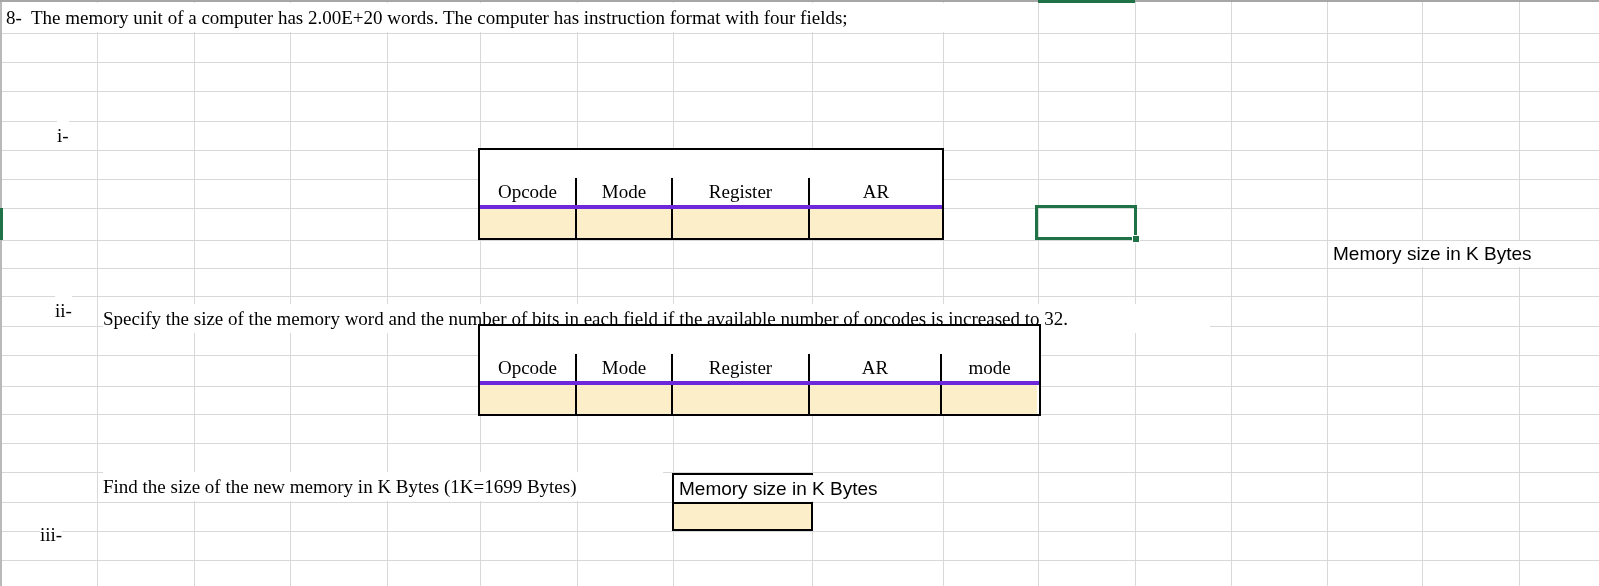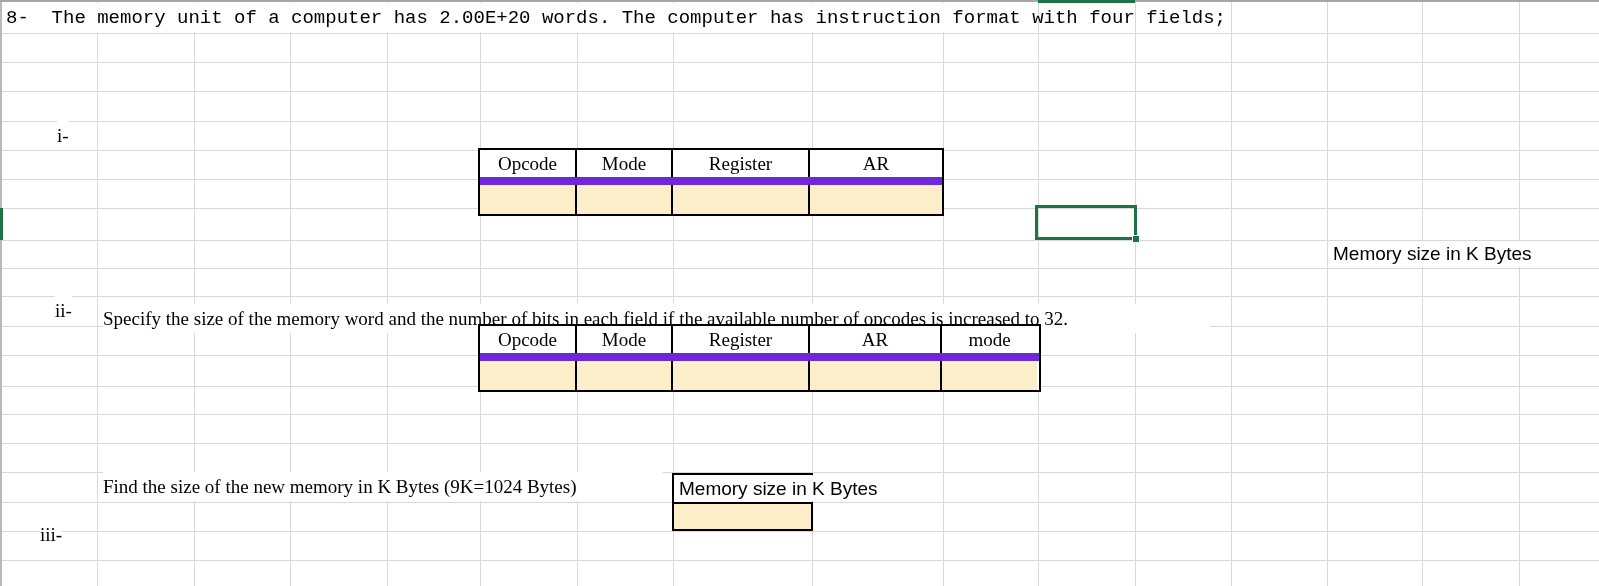--- a/index.html
+++ b/index.html
@@ -22,21 +22,21 @@
     display:flex; align-items:center;
   }
   .serif { font-family:"Liberation Serif","DejaVu Serif",serif; font-size:19px; }
   .sans  { font-family:"Liberation Sans", sans-serif; font-size:19px; }
 
   .q-marker { position:absolute; background:#fff; font-family:"Liberation Serif","DejaVu Serif",serif; font-size:19px; display:flex; align-items:center; }
 
   
   .ftable { position:absolute; border:2px solid #000; background:#fff; }
   .frow { display:flex; }
-  .frow.hdr { border-bottom:8px solid #6d28d9; }
+  .frow.hdr { border-bottom:4px solid #6d28d9;margin-top:28px; }
   .fcell {
     font-family:"Liberation Serif","DejaVu Serif",serif; font-size:19px;
     display:flex; align-items:center; justify-content:center;
     border-right:2px solid #000;
   }
   .fcell:last-child { border-right:none; }
   .frow.hdr .fcell { height:27px; background:#fff; }
   .frow.fill .fcell { height:29px; background:#fbeec8; }
 
   
@@ -95,21 +95,21 @@
       <div class="gl-h" style="top: 502px;"></div>
       <div class="gl-h" style="top: 531px;"></div>
       <div class="gl-h" style="top: 560px;"></div>
     </div>
 
   <div class="edge-left"></div>
   <div class="header-line"></div>
   <div class="col-indicator"></div>
   <div class="row-indicator"></div>
 
-  <div class="cell-text serif" style="left:2px; top:3px; height:29px; width:1030px; padding-left:4px;font-family:Liberation Mono, monospace;">8-  The memory unit of a computer has 2.00E+20 words. The computer has instruction format with four fields;</div>
+  <div class="cell-text serif" style="left:2px; top:3px; height:29px; width:1030px; padding-left:4px;">8-  The memory unit of a computer has 2.00E+20 words. The computer has instruction format with four fields;</div>
 
   <div class="q-marker" style="left:57px; top:121px; height:29px;">i-</div>
 
   <div class="ftable" style="left:478px; top:148px; width:466px;">
     <div class="frow hdr">
       <div class="fcell" style="width:97px;">Opcode</div>
       <div class="fcell" style="width:96px;">Mode</div>
       <div class="fcell" style="width:137px;">Register</div>
       <div class="fcell" style="width:132px;">AR</div>
     </div>
@@ -141,20 +141,20 @@
     <div class="frow fill">
       <div class="fcell" style="width:97px;"></div>
       <div class="fcell" style="width:96px;"></div>
       <div class="fcell" style="width:137px;"></div>
       <div class="fcell" style="width:132px;"></div>
       <div class="fcell" style="width:95px;"></div>
     </div>
   </div>
 
   <div class="q-marker" style="left:40px; top:472px; height:29px;margin-top:48px;">iii-</div>
-  <div class="cell-text serif" style="left:103px; top:472px; height:29px; width:560px;">Find the size of the new memory in K Bytes (9K=1024 Bytes)</div>
+  <div class="cell-text serif" style="left:103px; top:472px; height:29px; width:560px;">Find the size of the new memory in K Bytes (1K=1699 Bytes)</div>
 
   <div class="ans-label">
     <span>Memory size in K Bytes</span>
   </div>
   <div class="ans-fill"></div>
 
 </div>
 
 </body></html>

